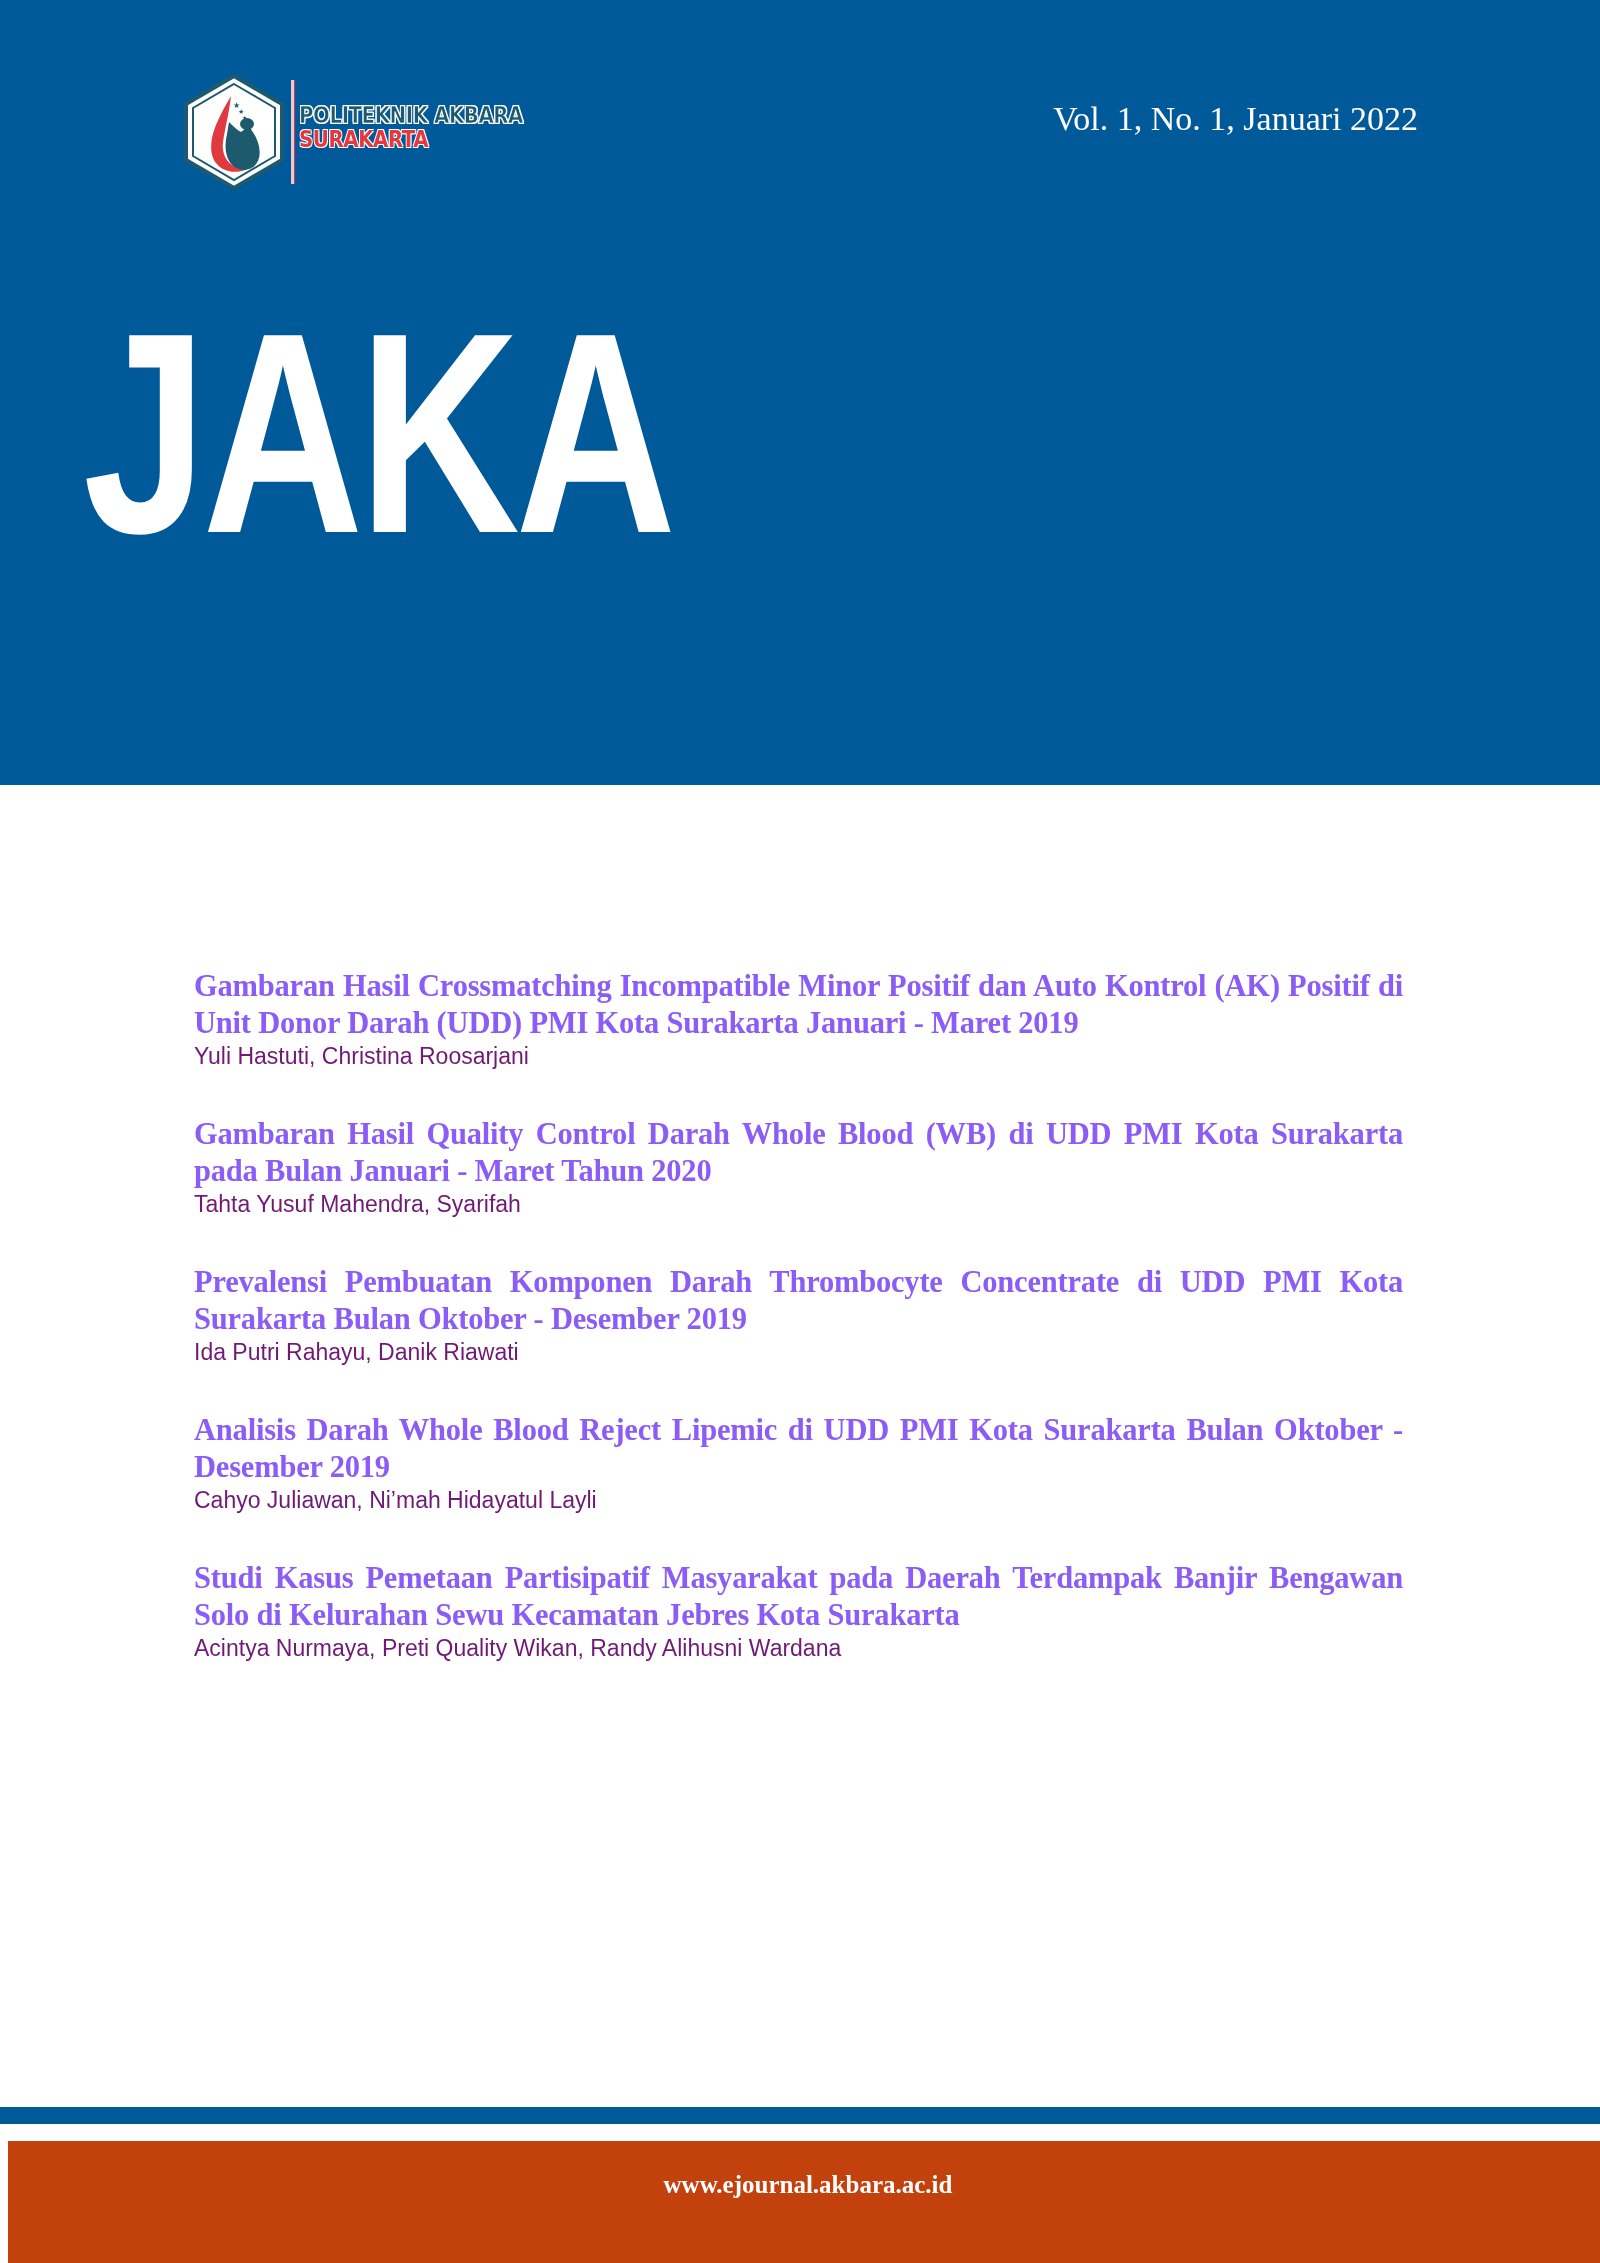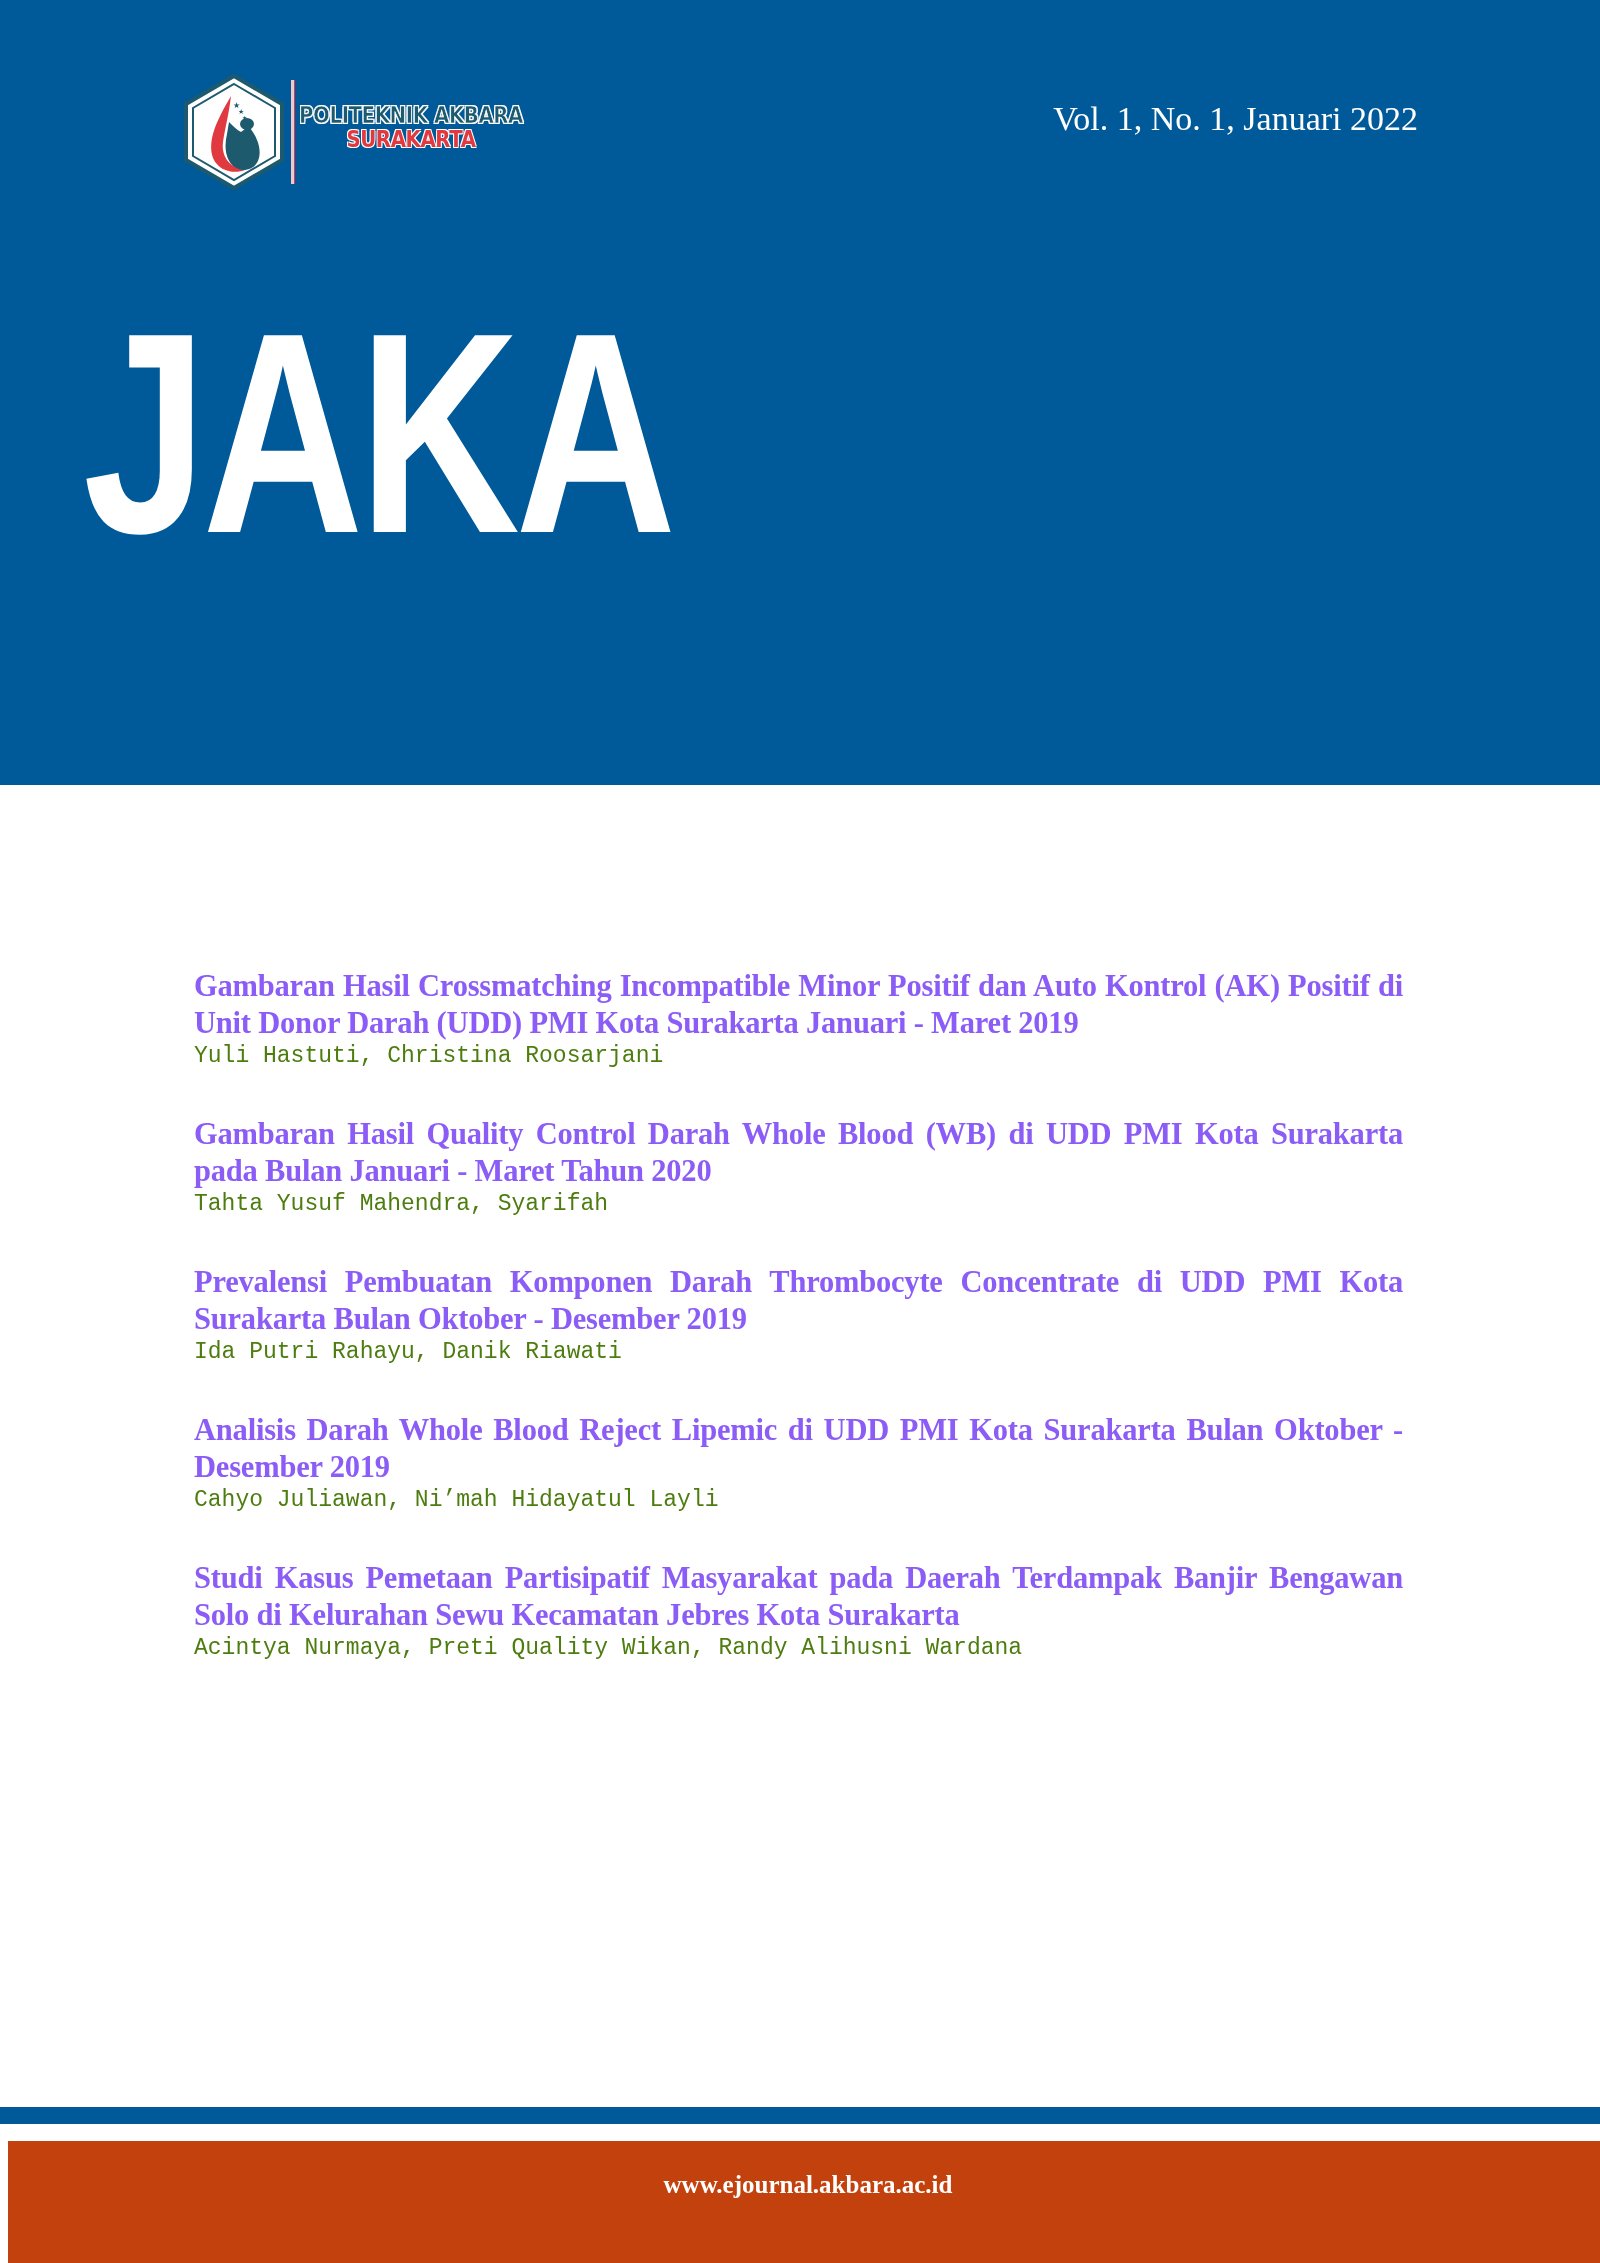--- a/index.html
+++ b/index.html
@@ -15,21 +15,20 @@
   .logo { position: absolute; left: 183px; top: 74px; width: 420px; height: 116px; }
   .logo-hex { position: absolute; left: 0; top: 0; width: 102px; height: 116px; }
   .logo-divider {
     position: absolute; left: 108px; top: 6px; width: 3px; height: 104px;
     background: #f1c9cc; border-right: 1px solid #d04050;
   }
   .logo-text {
     position: absolute; left: 116px; top: 29px;
     font-family: "DejaVu Sans", sans-serif; font-weight: bold; line-height: 24px;
     white-space: nowrap;
-    text-align: center;
   }
   .logo-line1 {
     display: block; font-size: 23px; color: #1d5a6e; letter-spacing: -0.5px;
     -webkit-text-stroke: 0.6px #ffffff;
     text-shadow: 1px 1px 0 #fff, -1px -1px 0 #fff, 1px -1px 0 #fff, -1px 1px 0 #fff;
     transform: scaleX(0.86); transform-origin: left;
   }
   .logo-line2 {
     display: block; font-size: 23px; color: #e0393f; letter-spacing: -0.5px;
     text-shadow: 1px 1px 0 #fff, -1px -1px 0 #fff, 1px -1px 0 #fff, -1px 1px 0 #fff;
@@ -57,22 +56,22 @@
 
   .articles { position: absolute; left: 194px; top: 968px; width: 1209px; }
   .article { height: 148px; }
   .article-title {
     font-family: "Liberation Serif", serif; font-weight: bold;
     font-size: 30.5px; line-height: 37px; color: #8b5cf6;
     text-align: justify; text-align-last: left;
     letter-spacing: -0.2px;
   }
   .article-authors {
-    font-family: Liberation Mono, monospace; font-size: 23px;
-    line-height: 32px; color: #4d7c0f; margin-top: -2px;
+    font-family: Liberation Sans, sans-serif; font-size: 23px;
+    line-height: 32px; color: #701a75; margin-top: -2px;
   }
 
   .stripe { position: absolute; left: 0; top: 2107px; width: 1600px; height: 17px; background: #005a9a; }
   .footer { position: absolute; left: 8px; top: 2141px; width: 1600px; height: 122px; background: #c2410c; }
   .footer-url {
     position: absolute; left: 0; top: 30px; width: 1600px; text-align: center;
     font-family: "Liberation Serif", serif; font-weight: bold; font-size: 25px;
     color: #ffffff;
   }
 </style>

